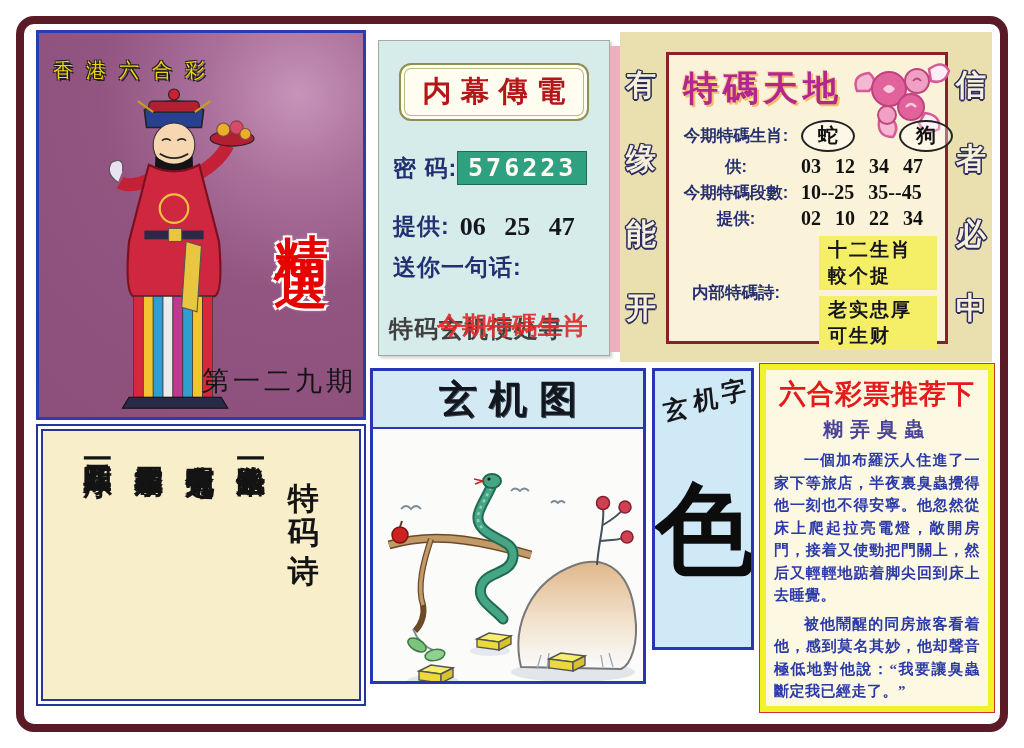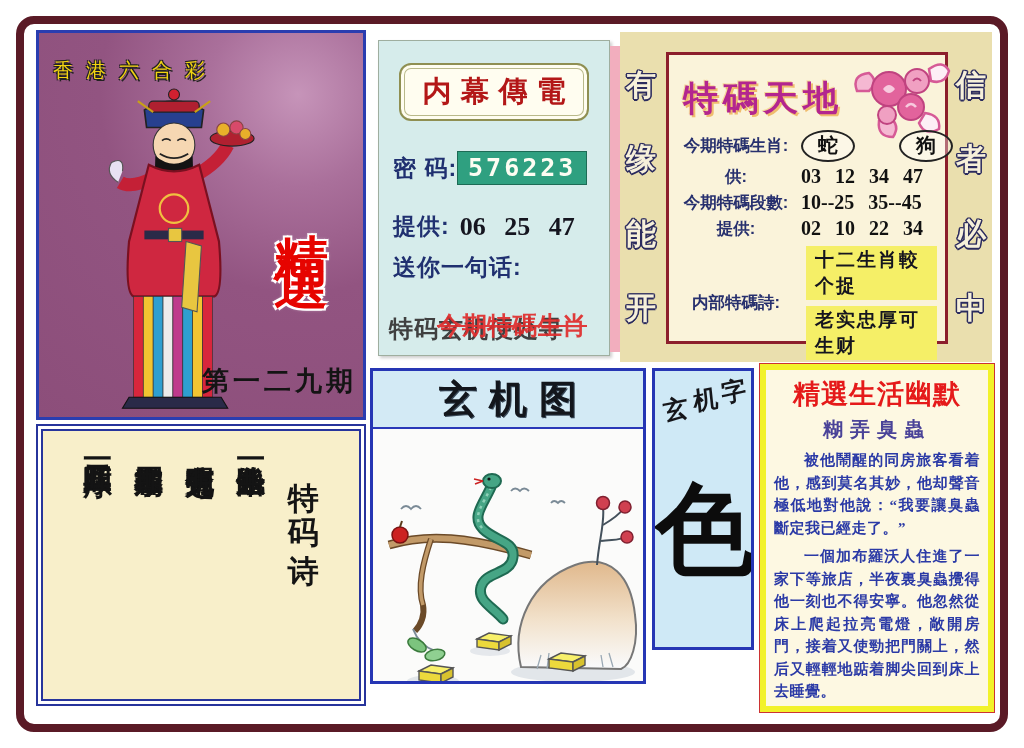--- a/index.html
+++ b/index.html
@@ -15,21 +15,21 @@
     background:radial-gradient(circle at 80% 16%, #c694b9 0%, #aa709b 22%, #925481 48%, #8c4e7a 100%);}
   .brand-title{position:absolute;left:14px;top:24px;font-family:"Liberation Serif",serif;
     font-size:20px;font-weight:normal;color:#f2d411;letter-spacing:13px;white-space:nowrap;
     text-shadow:2px 2px 0 #222,-1px -1px 0 #222,1px -1px 0 #222,-1px 1px 0 #222;}
   .god-svg{position:absolute;left:0px;top:44px;}
   .selected-vert{position:absolute;right:26px;top:158px;writing-mode:vertical-rl;
     text-orientation:upright;font-family:"Liberation Serif",serif;font-size:54px;font-weight:bold;
     color:#e60400;letter-spacing:22px;
     text-shadow:0 0 4px #fff,2px 2px 0 #fff,-2px -2px 0 #fff,2px -2px 0 #fff,-2px 2px 0 #fff;}
   .issue-text{position:absolute;right:6px;bottom:18px;font-family:"Liberation Serif",serif;
-    font-size:27px;font-weight:bold;color:#141414;letter-spacing:4px;}
+    font-size:27px;font-weight:normal;color:#141414;letter-spacing:4px;}
 
   
   .panel-poem{position:absolute;left:12px;top:400px;width:330px;height:282px;
     box-sizing:border-box;border:2px solid #27349c;background:#f8efca;
     box-shadow:inset 0 0 0 3px #ffffff, inset 0 0 0 5px #27349c;
     display:flex;flex-direction:row-reverse;justify-content:space-evenly;
     padding:18px 26px;}
   .poem-col{writing-mode:vertical-rl;text-orientation:upright;
     font-family:"Liberation Serif",serif;font-weight:bold;color:#141414;
     font-size:29px;line-height:1.2;}
@@ -69,34 +69,34 @@
     box-sizing:border-box;background:#eadfae;}
   .vert-chars{position:absolute;top:0;height:100%;width:38px;display:flex;
     flex-direction:column;justify-content:space-evenly;align-items:center;}
   .vert-chars.left{left:2px;}
   .vert-chars.right{right:2px;}
   .outline-char{font-family:"Liberation Serif",serif;font-size:30px;font-weight:bold;
     color:#f6f0da;
     text-shadow:1.5px 0 0 #2b2b5e,-1.5px 0 0 #2b2b5e,0 1.5px 0 #2b2b5e,0 -1.5px 0 #2b2b5e,
                 1px 1px 0 #2b2b5e,-1px -1px 0 #2b2b5e,1px -1px 0 #2b2b5e,-1px 1px 0 #2b2b5e;}
   .special-box{position:absolute;left:46px;top:20px;width:282px;height:292px;
-    box-sizing:border-box;border:3px solid #8c1f2c;background:#faf3da;padding:16px 8px;}
+    box-sizing:border-box;border:3px solid #8c1f2c;background:#faf3da;padding:6px 8px;}
   .special-title{font-family:"Liberation Serif",serif;font-size:35px;font-weight:bold;
     color:#b3258f;letter-spacing:5px;margin:4px 0 8px 6px;
     text-shadow:2px 2px 0 #f0bd6e,-1px -1px 0 #f5d79a;}
   .rose-svg{position:absolute;right:-12px;top:-4px;}
   .sp-row{display:flex;align-items:center;margin:3px 0;position:relative;z-index:2;}
   .sp-label{width:118px;text-align:center;font-size:16.5px;font-weight:bold;color:#27306e;
     flex:none;letter-spacing:0px;}
   .sp-value{margin-left:6px;font-family:"Liberation Serif",serif;font-size:20px;
     font-weight:bold;color:#111;word-spacing:9px;white-space:nowrap;}
   .zodiac-oval{display:inline-block;border:2px solid #222;border-radius:50%;
     padding:0 15px 1px 15px;margin-right:30px;font-family:"Liberation Serif",serif;
     font-size:20px;font-weight:bold;color:#111;background:rgba(255,255,255,.35);}
-  .hl-lines{margin-left:11px;display:flex;flex-direction:column;align-items:flex-start;}
+  .hl-lines{margin-left:24px;display:flex;flex-direction:column;align-items:flex-start;}
   .hl-line{background:#f5ef67;font-family:"Liberation Serif",serif;font-size:19px;
     font-weight:bold;color:#15151f;padding:1px 9px;margin:3px 0;letter-spacing:2px;}
 
   
   .panel-pic{position:absolute;left:346px;top:344px;width:276px;height:316px;
     box-sizing:border-box;border:3px solid #2636b4;background:#fdfdfd;overflow:hidden;}
   .pic-header{height:56px;background:#d3eaf5;border-bottom:2px solid #2a38b8;
     display:flex;align-items:center;justify-content:center;}
   .pic-title{font-family:"Liberation Serif",serif;font-size:38px;font-weight:bold;
     color:#13161c;letter-spacing:12px;text-indent:12px;text-shadow:1px 1px 0 #3a4a5a;}
@@ -357,22 +357,22 @@
     <div class="panel-word">
       <div class="word-title">
         <span class="wt-0">玄</span>
         <span class="wt-1">机</span>
         <span class="wt-2">字</span>
       </div>
       <div class="word-big">色</div>
     </div>
 
     <div class="panel-joke">
-      <div class="joke-title">精選生活幽默</div>
+      <div class="joke-title">六合彩票推荐下</div>
       <div class="joke-subtitle">糊弄臭蟲</div>
       <div class="joke-body">
+        <p>一個加布羅沃人住進了一家下等旅店，半夜裏臭蟲攪得他一刻也不得安寧。他忽然從床上爬起拉亮電燈，敞開房門，接着又使勁把門關上，然后又輕輕地踮着脚尖回到床上去睡覺。</p>
         <p>被他鬧醒的同房旅客看着他，感到莫名其妙，他却聲音極低地對他說：“我要讓臭蟲斷定我已經走了。”</p>
-        <p>一個加布羅沃人住進了一家下等旅店，半夜裏臭蟲攪得他一刻也不得安寧。他忽然從床上爬起拉亮電燈，敞開房門，接着又使勁把門關上，然后又輕輕地踮着脚尖回到床上去睡覺。</p>
       </div>
     </div>
 
   </div>
 </div>
 
 </body></html>

